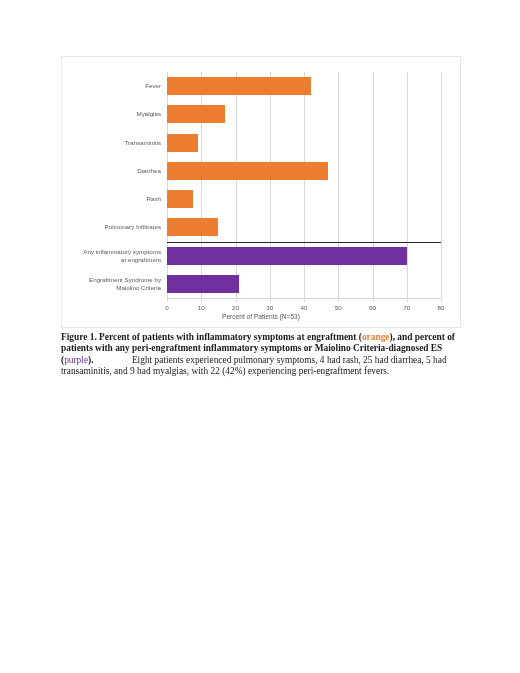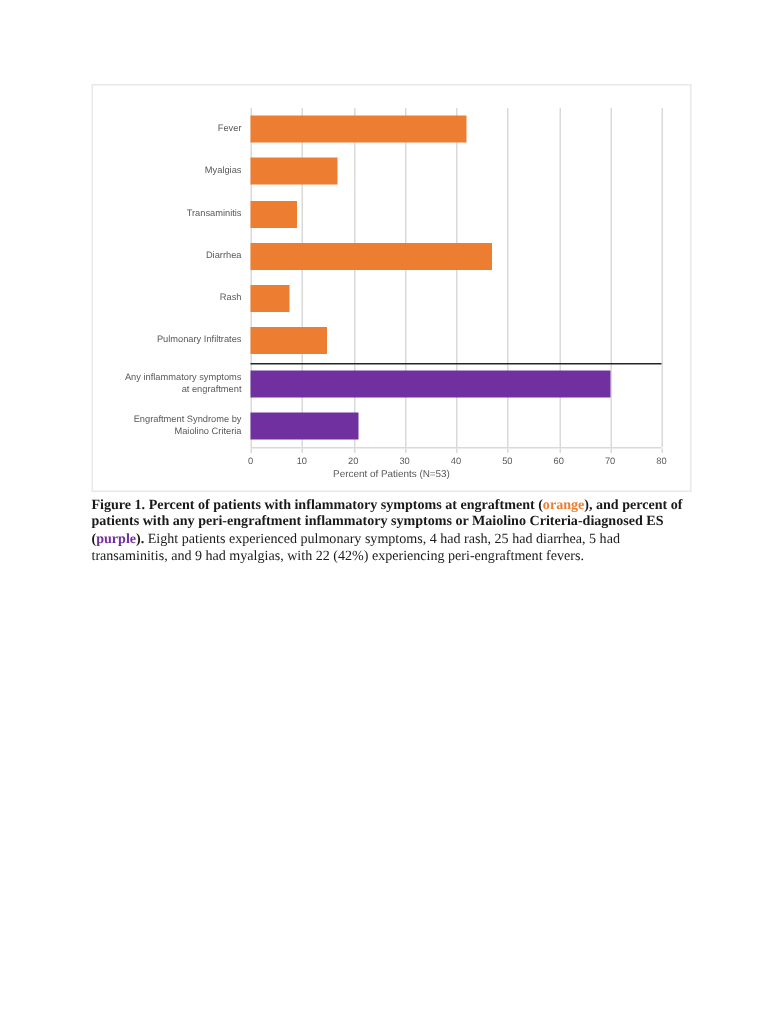--- a/index.html
+++ b/index.html
@@ -137,22 +137,22 @@
     top: 332px;
     width: 402px;
     font-family: "Liberation Serif", serif;
     font-size: 9.4px;
     line-height: 11.4px;
     color: #1a1a1a;
     text-align: left;
   }
   #caption .lead { font-weight: bold; }
   #caption .orange-word { color: #ED7D31; font-weight: bold; }
-  #caption .purple-word { color: #7030A0; font-weight: bold; }
-  #caption .body-text { font-weight: normal; }
+  #caption .purple-word { color: #7030A0; font-weight: normal; }
+  #caption .body-text { font-weight: normal; margin-left: 36px; }
 </style>
 </head>
 <body>
 
 <div id="page">
 
   <div id="chart-figure">
 
     <div id="plot-area">
         <div class="gridline" style="left: 274px;"></div>

